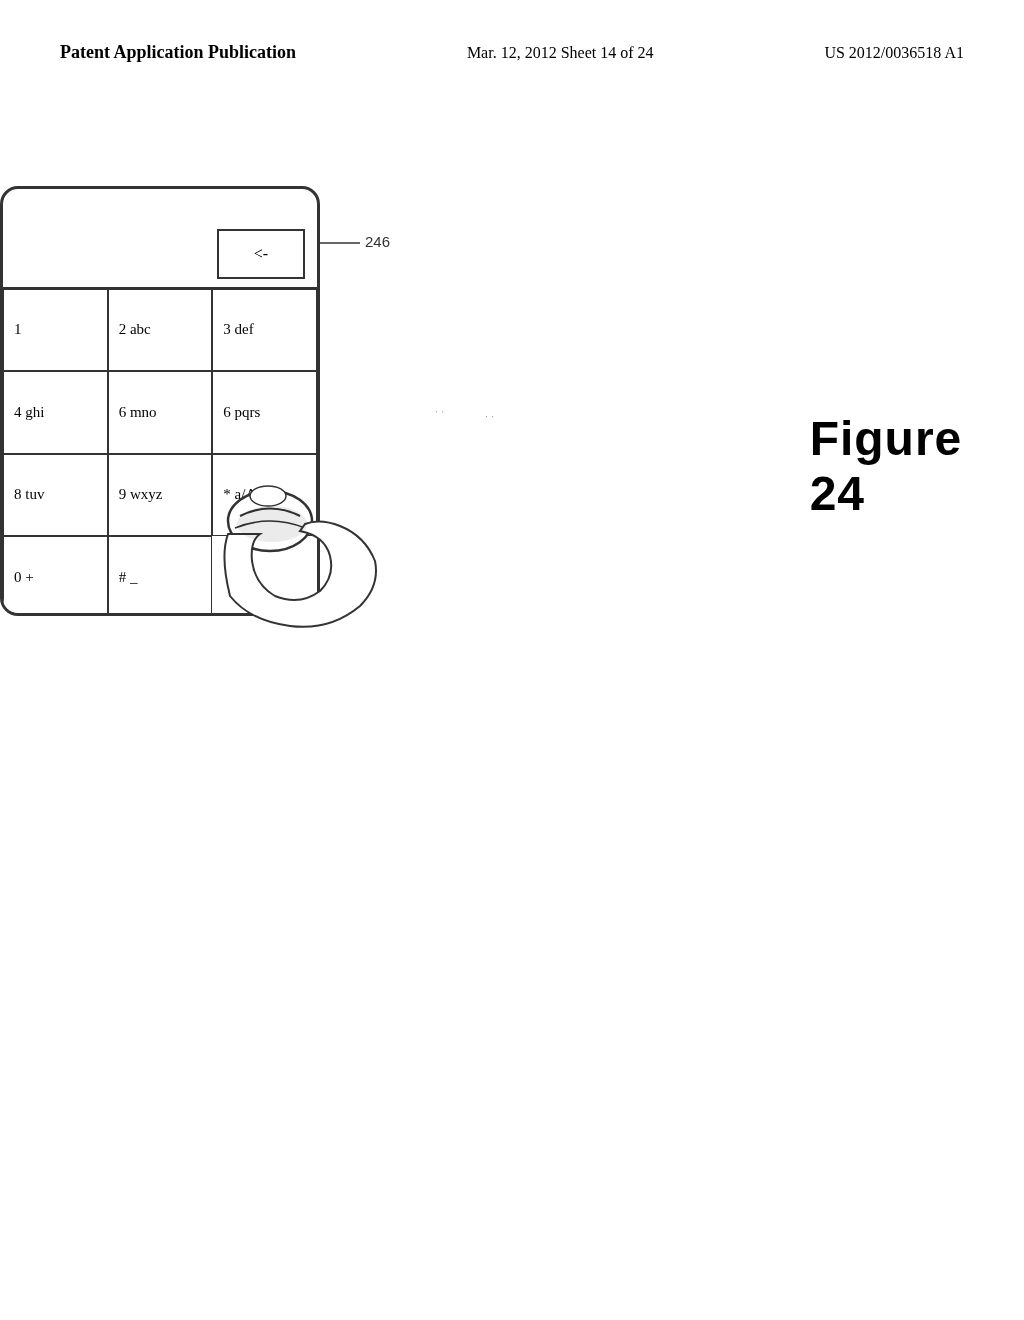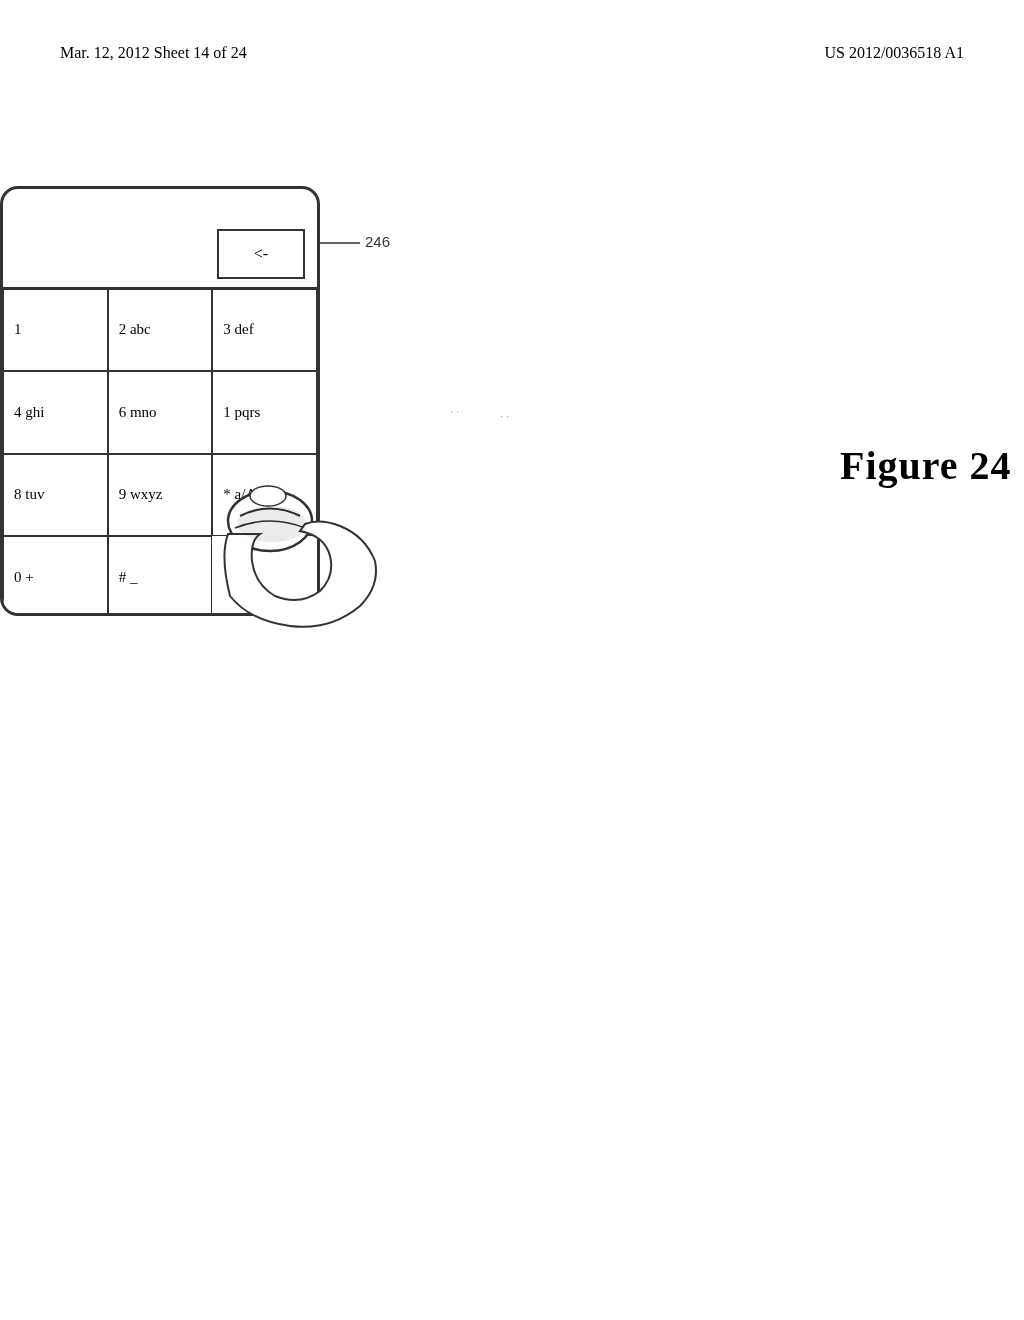--- a/index.html
+++ b/index.html
@@ -105,30 +105,31 @@
       justify-content: flex-start;
       padding-left: 10px;
       font-size: 15px;
       background: #fff;
       position: relative;
     }
 
     
     .figure-caption {
       margin-top: 80px;
-      font-size: 40px;
+      font-size: 48px;
       font-weight: bold;
-      font-family: Liberation Serif, serif;
+      font-family: Liberation Sans, sans-serif;
       letter-spacing: 1px;
     }
   </style>
 </head>
 <body>
 
 <div class="header">
+  <div class="header-left">Patent Application Publication</div>
   <div class="header-center">Mar. 12, 2012  Sheet 14 of 24</div>
   <div class="header-right">US 2012/0036518 A1</div>
 </div>
 
 <div class="main-content">
   <div class="device-wrapper">
 
     <div style="position:absolute; left:162px; top:62px; font-size:15px; font-family:Arial,sans-serif;">
       <svg width="100" height="60" style="overflow:visible;">
 
@@ -165,21 +166,21 @@
         <div class="key">
             <span>3 def</span>
           </div>
         <div class="key">
             <span>4 ghi</span>
           </div>
         <div class="key">
             <span>6 mno</span>
           </div>
         <div class="key">
-            <span>1 pqrs</span>
+            <span>6 pqrs</span>
           </div>
         <div class="key">
             <span>8 tuv</span>
           </div>
 
         <div class="key" style="overflow:visible; position:relative;">
           <span style="position:relative;z-index:2;">9 wxyz</span>
         </div>
         <div class="key">
             <span>* a/A</span>

